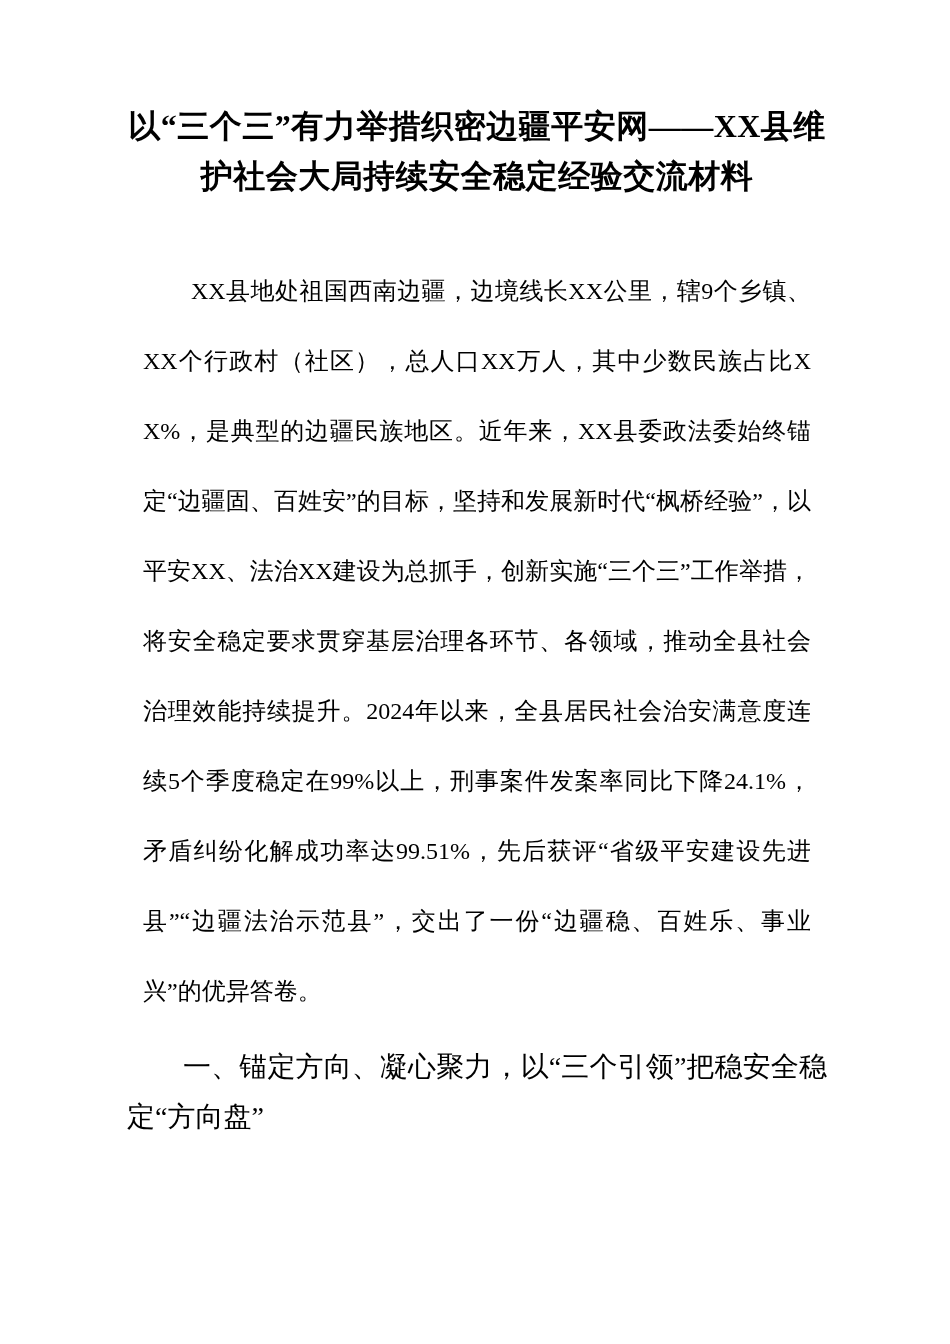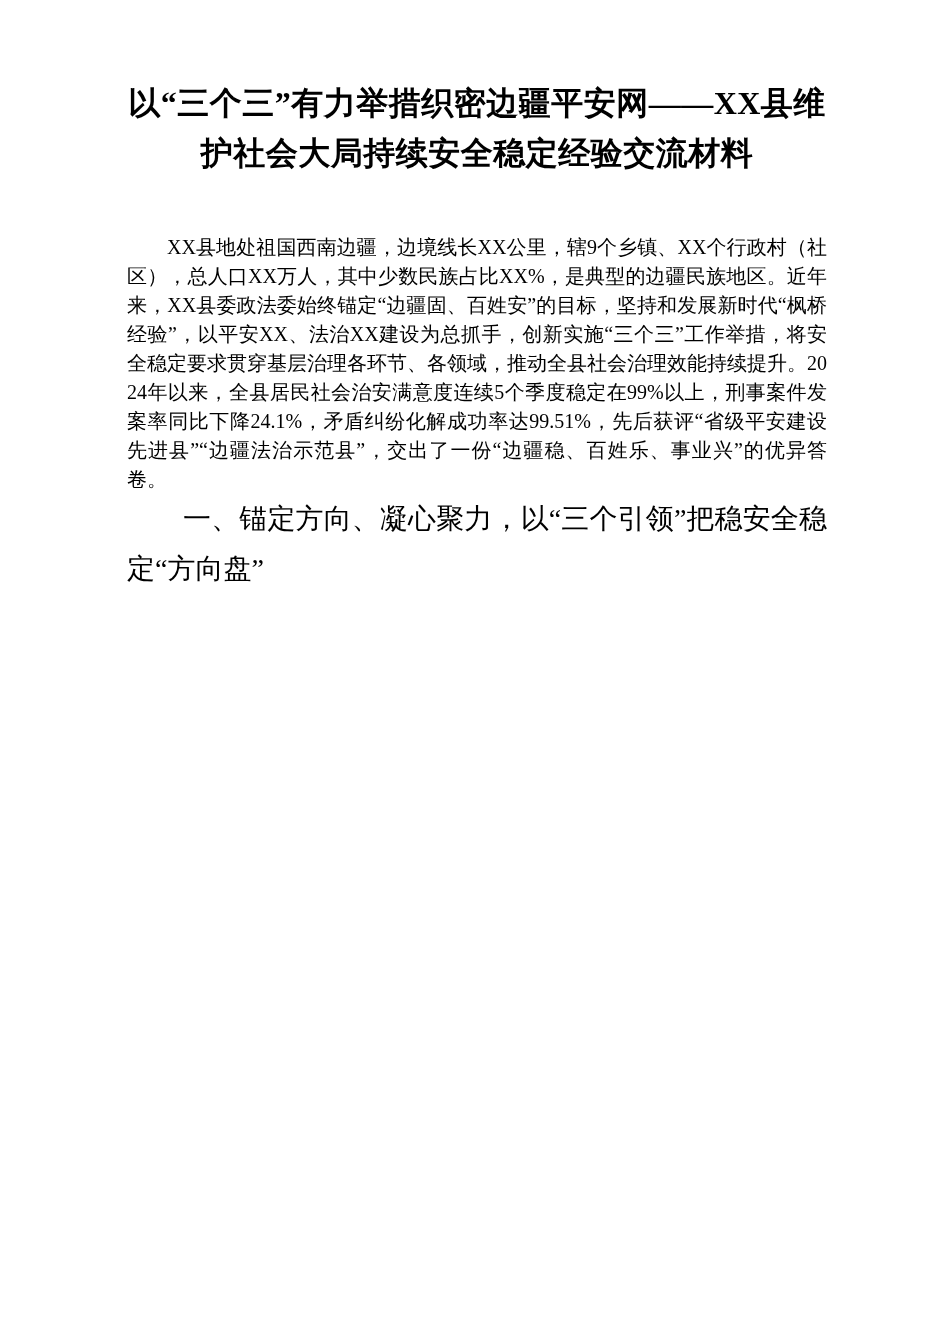--- a/index.html
+++ b/index.html
@@ -11,35 +11,35 @@
     width: 950px;
     height: 1344px;
     overflow: hidden;
     color: #000000;
     font-family: "Liberation Serif", "DejaVu Serif", serif;
   }
   .page {
     box-sizing: border-box;
     width: 950px;
     height: 1320px;
-    padding: 78px 123px 0 127px;
+    padding: 101px 123px 0 127px;
     background: #ffffff;
   }
   .doc-title {
     margin: 0 0 55px 0;
     font-size: 32px;
     font-weight: bold;
     line-height: 50px;
     text-align: center;
     letter-spacing: 0.5px;
   }
   .doc-para {
-    margin: 0;
-    font-size: 20px;
-    line-height: 29px;
+    margin: 16px;
+    font-size: 24px;
+    line-height: 70px;
     text-align: justify;
     text-indent: 2em;
     word-break: break-all;
   }
   .doc-heading {
     margin: 0;
     font-size: 28px;
     font-weight: normal;
     line-height: 49.5px;
     text-align: justify;

